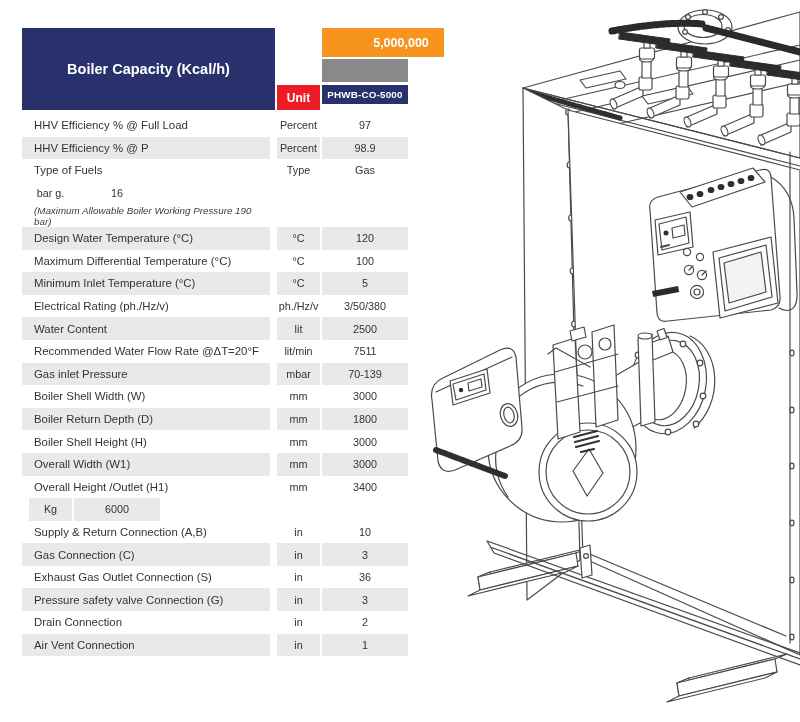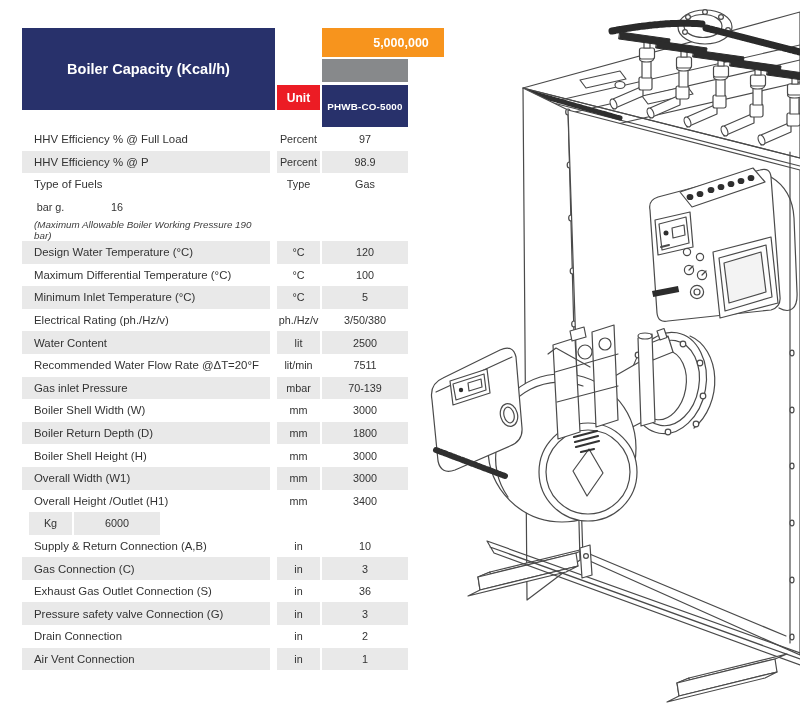--- a/index.html
+++ b/index.html
@@ -11,24 +11,24 @@
   .hdr-title{position:absolute;left:0;top:0;width:253px;height:82px;background:var(--navy);
              color:#fff;display:flex;align-items:center;justify-content:center;
              font-size:14.5px;font-weight:bold;}
   .hdr-unit{position:absolute;left:255px;top:57px;width:43px;height:25px;background:var(--red);
             color:#fff;display:flex;align-items:center;justify-content:center;
             font-size:12px;font-weight:bold;}
   .hdr-cap{position:absolute;left:300px;top:0;width:86px;height:29px;background:var(--orange);
            color:#fff;display:flex;align-items:center;justify-content:center;
            font-size:12.5px;font-weight:bold;padding-left:36px;}
   .hdr-gray{position:absolute;left:300px;top:31px;width:86px;height:23px;background:var(--gray);}
-  .hdr-model{position:absolute;left:300px;top:57px;width:86px;height:42px;background:var(--navy);
+  .hdr-model{position:absolute;left:300px;top:57px;width:86px;height:19px;background:var(--navy);
              color:#fff;display:flex;align-items:center;justify-content:center;
              font-size:9.8px;font-weight:bold;letter-spacing:.2px;}
-  .rows{margin-top:18px;}
+  .rows{margin-top:4px;}
   .r{display:flex;height:22.6px;align-items:stretch;}
   .c{display:flex;align-items:center;color:#333;}
   .c-label{width:248px;padding-left:12px;box-sizing:border-box;font-size:11.4px;}
   .sp1{width:7px;} .sp2{width:2px;}
   .c-unit{width:43px;justify-content:center;font-size:10.8px;}
   .c-val{width:86px;justify-content:center;font-size:10.8px;}
   .r.shaded .c{background:var(--shade);}
   .r.note .c-label{font-style:italic;font-size:9.8px;color:#3d3d3d;background:none;}
   .r.note .c-unit,.r.note .c-val{background:none;}
   

